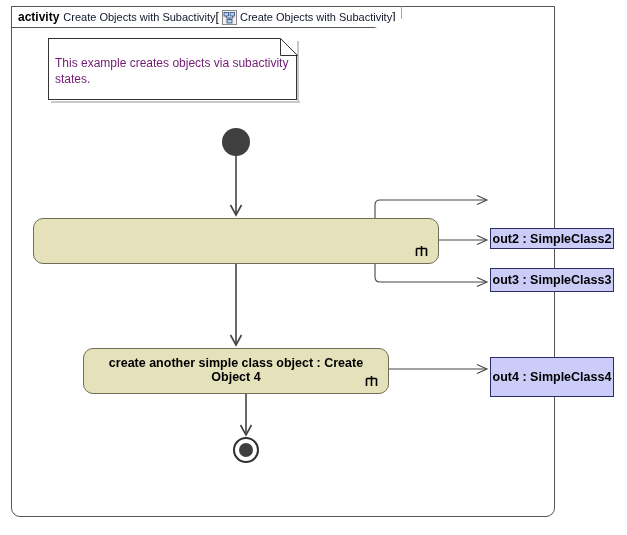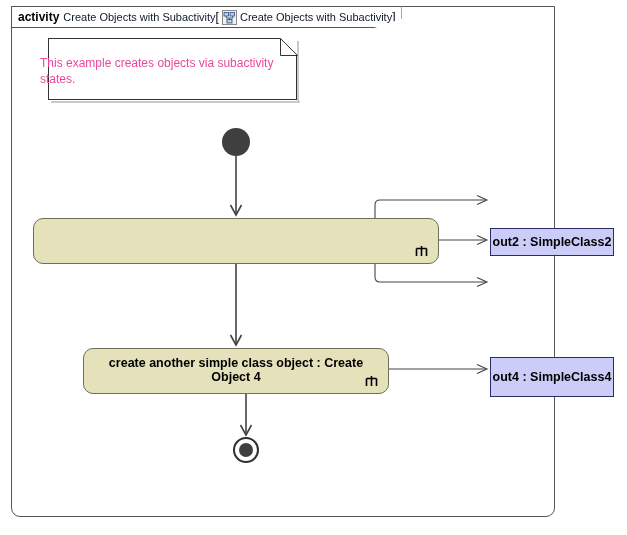--- a/index.html
+++ b/index.html
@@ -89,25 +89,25 @@
   .note-fold {
     position: absolute;
     left: 280px;
     top: 38px;
     width: 18px;
     height: 18px;
     pointer-events: none;
   }
   .note-text {
     position: absolute;
-    left: 40px;
+    left: 55px;
     top: 55px;
     width: 238px;
     font-size: 12px;
-    color: #ec4899;
+    color: #701a75;
     line-height: 16px;
   }
   .note-shadow {
     position: absolute;
     left: 51px;
     top: 101px;
     width: 249px;
     height: 2px;
     background: #c9c9c9;
   }
@@ -275,22 +275,25 @@
     </svg>
   </div>
 
   <div class="act-node" style="left:83px; top:348px; width:306px; height:46px;">
     <div class="act-label">create another simple class object : Create Object 4</div>
     <svg class="rake" viewBox="0 0 13 12">
       <path d="M1.5 3.5 L1.5 11 M6.5 3.5 L6.5 11 M11.5 3.5 L11.5 11 M1.5 3.5 L11.5 3.5 M6.5 3.5 L6.5 1" stroke="#000" stroke-width="1.6" fill="none"></path>
     </svg>
   </div>
 
-  <div class="obj-node" style="left:490px; top:228px; width:124px; height:28px;">
+  <div class="obj-node" style="left:490px; top:228px; width:124px; height:21px;">
     <span class="obj-label">out2 : SimpleClass2</span>
+  </div>
+  <div class="obj-node" style="left:490px; top:268px; width:124px; height:24px;">
+    <span class="obj-label">out3 : SimpleClass3</span>
   </div>
   <div class="obj-node" style="left:490px; top:357px; width:124px; height:40px;">
     <span class="obj-label">out4 : SimpleClass4</span>
   </div>
 
   <div class="final-node"></div>
 
   <svg class="edges" viewBox="0 0 627 535">
     <g stroke="#444444" stroke-width="1.6" fill="none">
 

